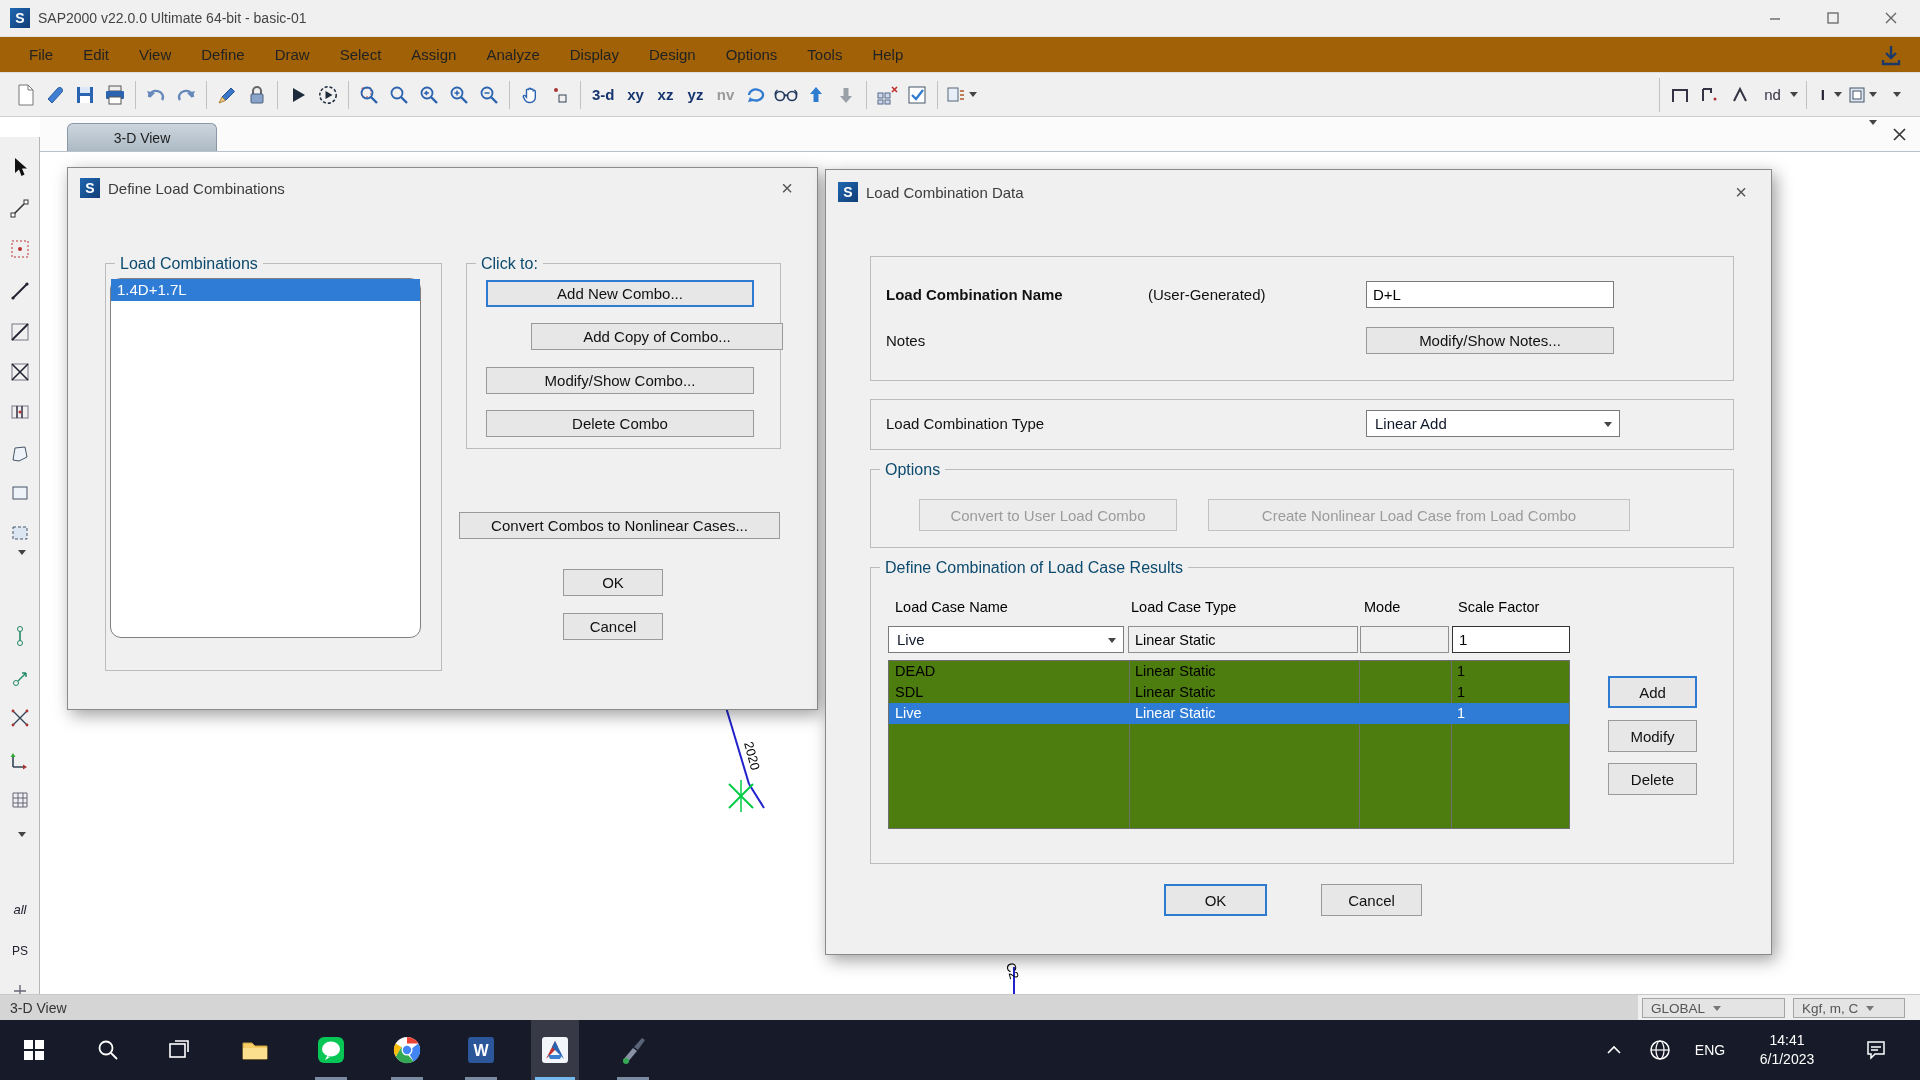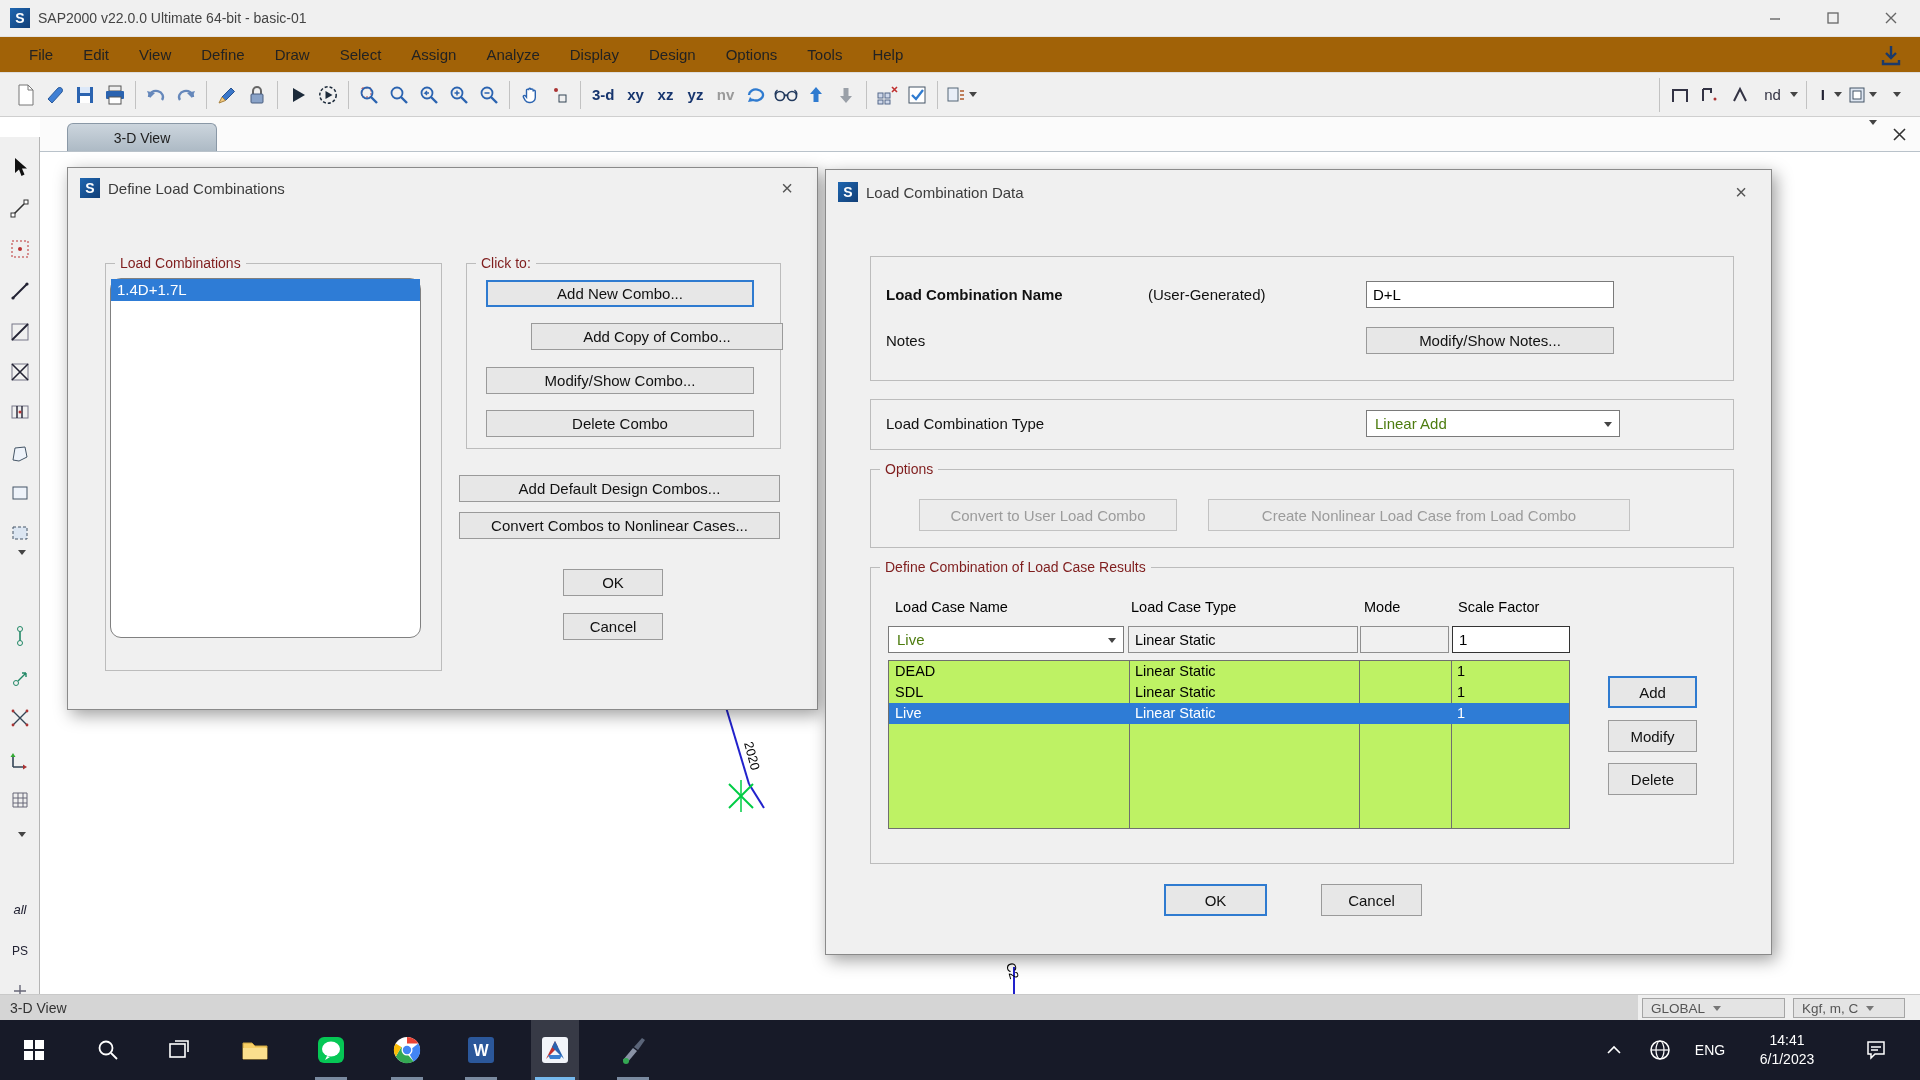--- a/index.html
+++ b/index.html
@@ -28,33 +28,33 @@
   .sidebar{left:0;top:137px;width:40px;height:857px;background:#f0f0f0;border-right:1px solid #b5b5b5;overflow:hidden;}
   .stool{position:absolute;left:4px;width:32px;height:32px;display:flex;align-items:center;justify-content:center;}
   .sidetxt{font-size:13px;color:#223;font-style:italic;}
   
   .canvas{left:40px;top:152px;width:1880px;height:842px;background:#fff;}
   
   .dialog{position:absolute;background:#f0f0f0;border:1px solid #8a8a8a;box-shadow:4px 5px 16px rgba(0,0,0,.38);}
   .dtitle{display:flex;align-items:center;padding:0 12px;color:#3c3c3c;font-size:15px;}
   .dclose{margin-left:auto;color:#555;font-size:20px;width:36px;text-align:center;}
   .grp{position:absolute;border:1px solid #bcbcbc;}
-  .glabel{position:absolute;top:-9px;left:9px;background:#f0f0f0;padding:0 5px;font-size:14px;color:#7f1d1d;white-space:nowrap;}
+  .glabel{position:absolute;top:-9px;left:9px;background:#f0f0f0;padding:0 5px;font-size:16px;color:#0c4a6e;white-space:nowrap;}
   .wbtn{position:absolute;display:flex;align-items:center;justify-content:center;background:#e7e7e7;border:1px solid #9a9a9a;font-size:15px;color:#111;white-space:nowrap;}
   .wbtn.def{border:1px solid #2f7bd0;box-shadow:inset 0 0 0 1px #2f7bd0;}
   .wbtn.dis{color:#9b9b9b;border-color:#c2c2c2;background:#ececec;margin-left:16px;}
   .lbl{position:absolute;font-size:15px;color:#111;line-height:27px;white-space:nowrap;}
   .inp{position:absolute;background:#fff;border:1px solid #7a7a7a;font-size:15px;padding:0 6px;color:#000;}
-  .combo{position:absolute;background:#fff;border:1px solid #7a7a7a;font-size:15px;display:flex;align-items:center;padding:4px 8px;color:#4d7c0f;}
+  .combo{position:absolute;background:#fff;border:1px solid #7a7a7a;font-size:15px;display:flex;align-items:center;padding:4px 8px;color:#0f172a;}
   .combo .cdown{position:absolute;right:7px;top:11px;margin:0;}
   .listbox{position:absolute;background:#fff;border:1px solid #808080;}
   .litem{height:22px;line-height:22px;font-size:15px;padding-left:6px;}
   .litem.sel{background:#2e7cd6;color:#fff;}
   .cell{position:absolute;background:#f0f0f0;border:1px solid #8f8f8f;font-size:14.5px;display:flex;align-items:center;padding:0 6px;}
-  .dgrid{position:absolute;background:#bef264;border:1px solid #6f6f6f;}
+  .dgrid{position:absolute;background:#4d7c0f;border:1px solid #6f6f6f;}
   .vline{position:absolute;top:0;bottom:0;width:1px;background:#6f6f6f;}
   .drow{position:absolute;left:0;right:0;height:21px;line-height:21px;font-size:14.5px;color:#000;}
   .drow span{position:absolute;white-space:nowrap;}
   .drow.sel{background:#2e7cd6;color:#fff;}
   .hdr{position:absolute;font-size:14.5px;color:#000;white-space:nowrap;}
   
   .statusbar{left:0;top:994px;width:1920px;height:26px;background:#efefef;border-top:1px solid #c9c9c9;}
   .statusleft{position:absolute;left:0;top:0;width:1638px;height:26px;background:#d5d5d5;display:flex;align-items:center;padding-left:10px;font-size:14px;color:#333;}
   .statusbox{position:absolute;top:3px;height:20px;background:#e4e4e4;border:1px solid #a5a5a5;display:flex;align-items:center;padding:0 8px;font-size:13.5px;color:#555;}
   .statusbox .cdown{border-top-color:#777;margin-left:8px;}
@@ -466,21 +466,20 @@
   <div class="listbox" style="left:42px;top:110px;width:311px;height:360px;border-radius:11px;">
     <div class="litem sel">1.4D+1.7L</div>
   </div>
   <div class="grp" style="left:398px;top:95px;width:315px;height:186px;">
     <span class="glabel">Click to:</span>
   </div>
   <button class="wbtn def" style="left:418px;top:112px;width:268px;height:27px;">Add New Combo...</button>
   <button class="wbtn" style="left:418px;top:155px;width:252px;height:27px;margin-left:45px;">Add Copy of Combo...</button>
   <button class="wbtn" style="left:418px;top:199px;width:268px;height:27px;">Modify/Show Combo...</button>
   <button class="wbtn" style="left:418px;top:242px;width:268px;height:27px;">Delete Combo</button>
-  <button class="wbtn" style="left:391px;top:307px;width:321px;height:27px;">Add Default Design Combos...</button>
   <button class="wbtn" style="left:391px;top:344px;width:321px;height:27px;">Convert Combos to Nonlinear Cases...</button>
   <button class="wbtn" style="left:495px;top:401px;width:100px;height:27px;">OK</button>
   <button class="wbtn" style="left:495px;top:445px;width:100px;height:27px;">Cancel</button>
 </div>
 
 <div class="dialog" style="left:825px;top:169px;width:947px;height:786px;">
   <div class="dtitle" style="height:44px">
     <span class="saplogo">S</span>
     <span>Load Combination Data</span>
     <span class="dclose">×</span>

